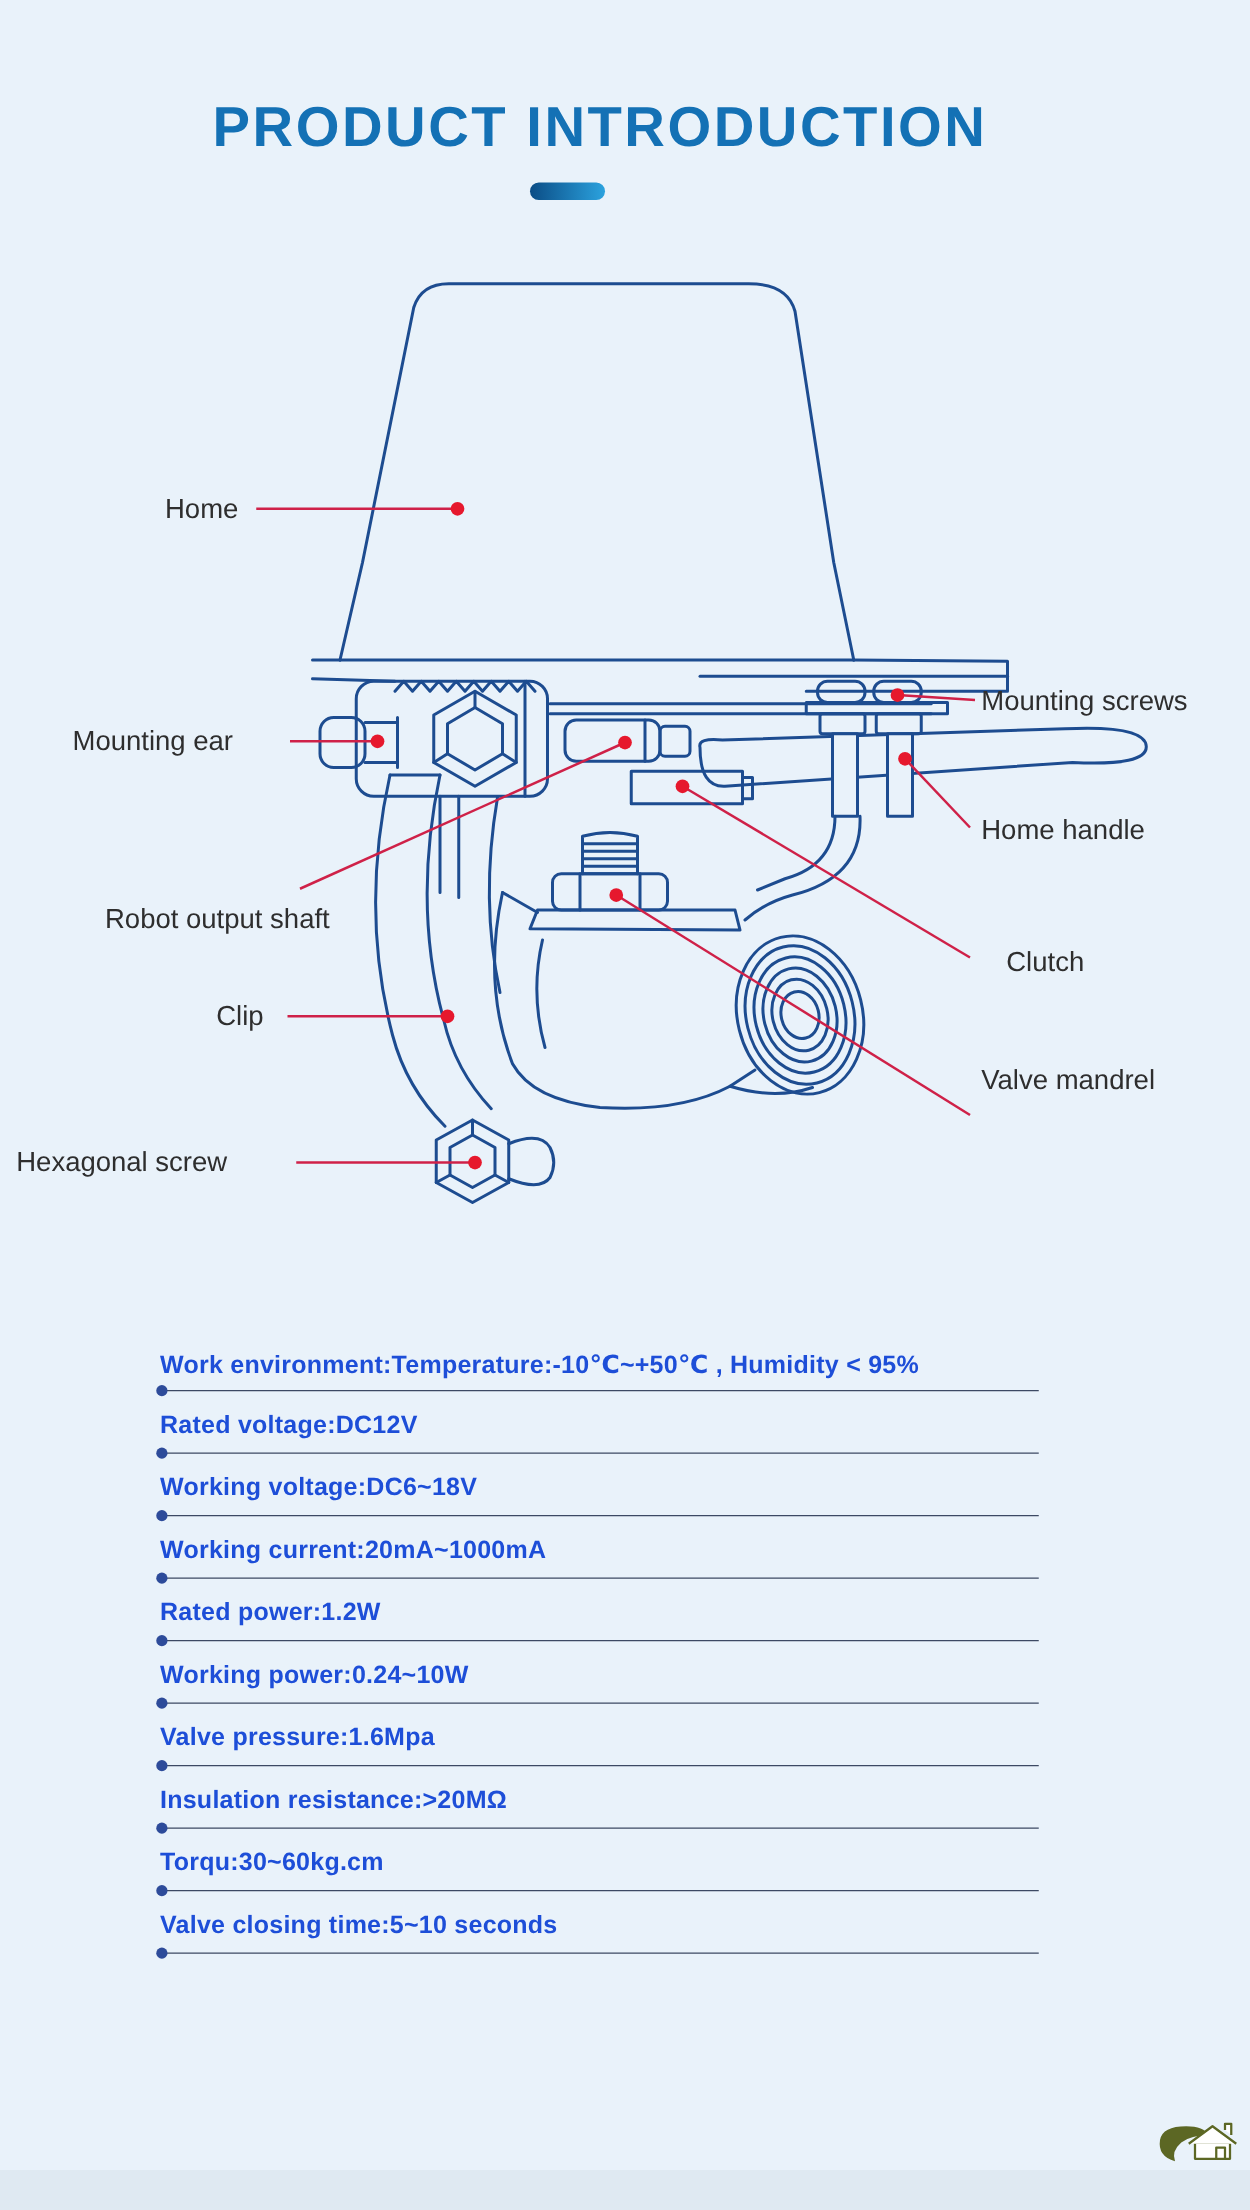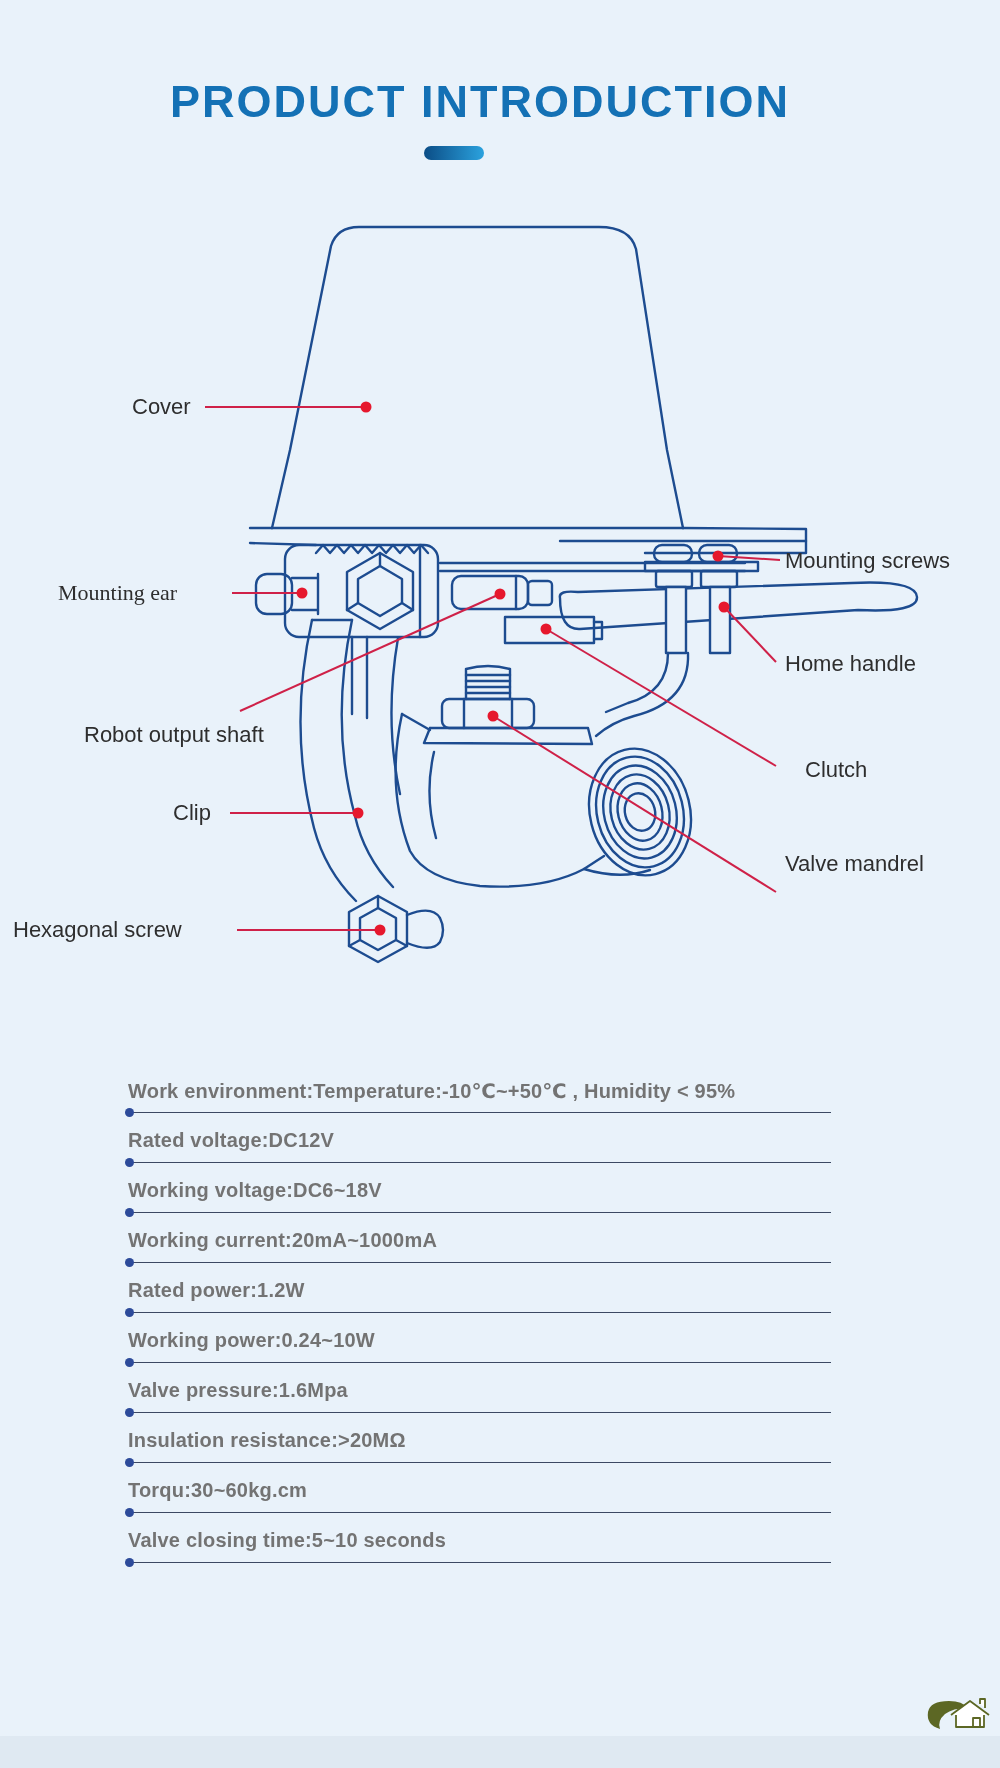--- a/index.html
+++ b/index.html
@@ -17,34 +17,34 @@
   #title-dash{
     position:absolute;left:424px;top:146px;width:60px;height:14px;border-radius:8px;
     background:linear-gradient(90deg,#0b4d86,#2ba2de);
   }
   
   #diagram-svg{position:absolute;left:0;top:0;width:1000px;height:1768px;}
   .lbl{
     position:absolute;font-size:22px;line-height:24px;color:#2e2e2e;white-space:nowrap;
   }
   #lbl-cover{left:132px;top:395px;}
-  #lbl-mounting-ear{left:58px;top:581px;font-family:Liberation Serif, serif;}
+  #lbl-mounting-ear{left:58px;top:581px;}
   #lbl-robot-output-shaft{left:84px;top:723px;}
   #lbl-clip{left:173px;top:801px;}
   #lbl-hexagonal-screw{left:13px;top:918px;}
   #lbl-mounting-screws{left:785px;top:549px;}
   #lbl-valve-handle{left:785px;top:652px;}
   #lbl-clutch{left:785px;top:758px;margin-left:20px;}
   #lbl-valve-mandrel{left:785px;top:852px;}
   
   #specs{position:absolute;left:125px;top:1068px;width:706px;}
   .spec-row{position:relative;height:50px;}
   .spec-text{
     position:absolute;left:3px;top:11px;
-    font-size:20px;font-weight:bold;color:#737373;letter-spacing:0.2px;white-space:nowrap;
+    font-size:20px;font-weight:bold;color:#1d4ed8;letter-spacing:0.2px;white-space:nowrap;
   }
   .spec-line{position:absolute;left:8px;right:0;bottom:5px;border-bottom:1px solid #3c4963;}
   .spec-dot{
     position:absolute;left:0;bottom:1px;width:9px;height:9px;border-radius:50%;
     background:#2d4b9a;
   }
   
   #logo{position:absolute;left:918px;top:1697px;width:80px;text-align:center;}
   #logo-name{
     font-family:"Liberation Serif","DejaVu Serif",serif;
@@ -178,21 +178,21 @@
       <circle cx="500" cy="594" r="5.5"></circle>
       <circle cx="358" cy="813" r="5.5"></circle>
       <circle cx="380" cy="930" r="5.5"></circle>
       <circle cx="718" cy="556" r="5.5"></circle>
       <circle cx="724" cy="607" r="5.5"></circle>
       <circle cx="546" cy="629" r="5.5"></circle>
       <circle cx="493" cy="716" r="5.5"></circle>
     </g>
   </svg>
 
-  <div class="lbl" id="lbl-cover">Cover</div>
+  <div class="lbl" id="lbl-cover">Home</div>
   <div class="lbl" id="lbl-mounting-ear">Mounting ear</div>
   <div class="lbl" id="lbl-robot-output-shaft">Robot output shaft</div>
   <div class="lbl" id="lbl-clip">Clip</div>
   <div class="lbl" id="lbl-hexagonal-screw">Hexagonal screw</div>
   <div class="lbl" id="lbl-mounting-screws">Mounting screws</div>
   <div class="lbl" id="lbl-valve-handle">Home handle</div>
   <div class="lbl" id="lbl-clutch">Clutch</div>
   <div class="lbl" id="lbl-valve-mandrel">Valve mandrel</div>
 
   <div id="specs">

